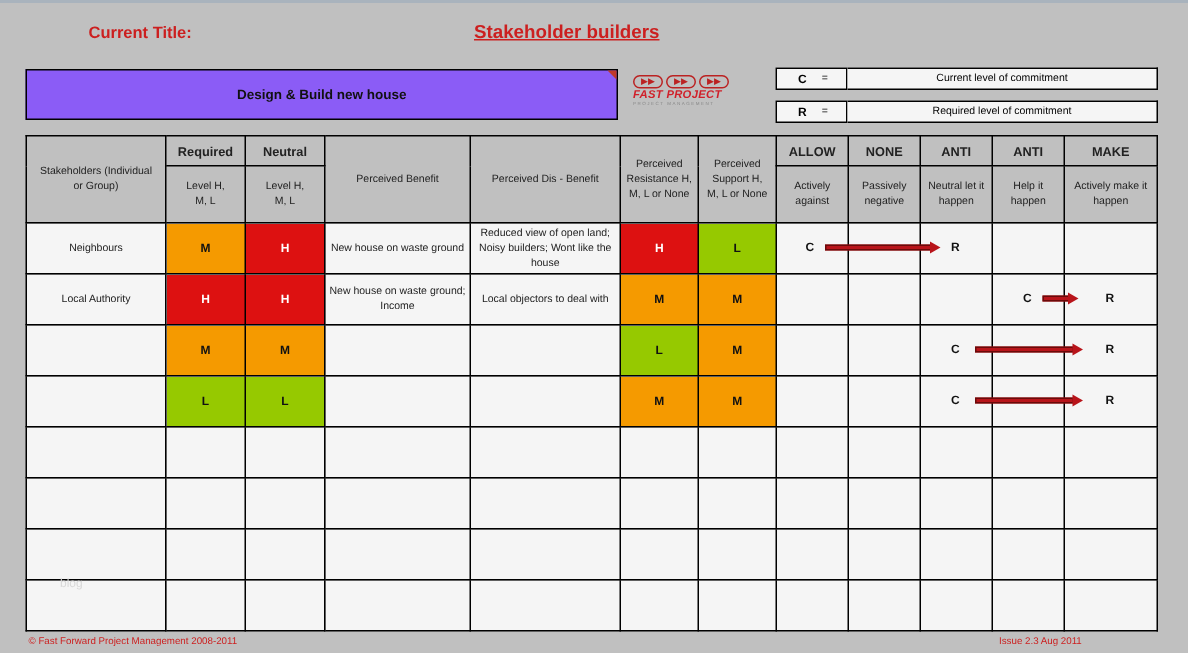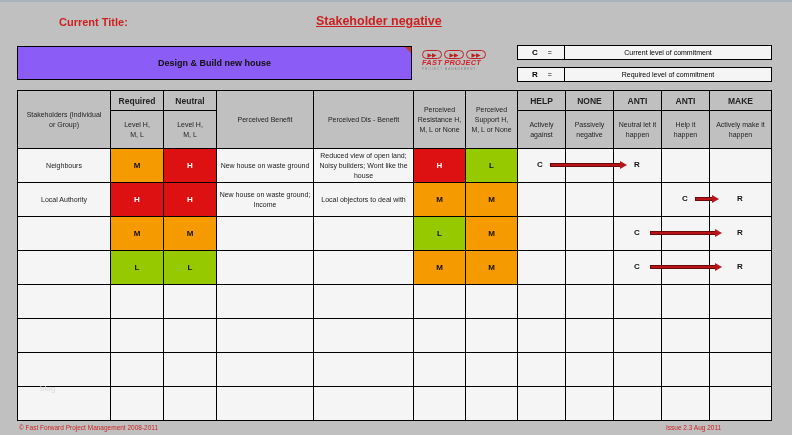--- a/index.html
+++ b/index.html
@@ -68,21 +68,21 @@
   .watermark { position:absolute; left:40px; top:384px; font-size:8px; color:#d8d8d8; }
   .footer-left { position:absolute; left:19px; top:424px; font-size:6.5px; color:#cc1f1f; }
   .footer-right { position:absolute; left:666px; top:424px; font-size:6.5px; color:#cc1f1f; }
 </style>
 </head>
 <body>
 
 <div class="topline"></div>
 
 <div class="proj-title-label">Current Title:</div>
-<div class="doc-title">Stakeholder negative</div>
+<div class="doc-title">Stakeholder builders</div>
 
 <div class="proj-box">
   <span>Design &amp; Build new house</span>
   <span class="corner"></span>
 </div>
 
 <div class="logo">
   <div class="circles">
     <div class="circ">▶▶</div>
       <div class="circ">▶▶</div>
@@ -124,21 +124,21 @@
   </colgroup>
   <tbody>
       <tr>
     <th rowspan="2" style="padding:0 6px;">Stakeholders (Individual or Group)</th>
     <th class="bighead">Required</th>
     <th class="bighead">Neutral</th>
     <th rowspan="2">Perceived Benefit</th>
     <th rowspan="2">Perceived Dis - Benefit</th>
     <th rowspan="2">Perceived Resistance H, M, L or None</th>
     <th rowspan="2" style="padding:0 4px;">Perceived Support H, M, L or None</th>
-    <th class="bighead">HELP</th>
+    <th class="bighead">ALLOW</th>
     <th class="bighead">NONE</th>
     <th class="bighead">ANTI</th>
     <th class="bighead">ANTI</th>
     <th class="bighead">MAKE</th>
   </tr>
   <tr>
     <th class="subhead" style="padding:0 10px;">Level H, M, L</th>
     <th class="subhead" style="padding:0 10px;">Level H, M, L</th>
     <th class="subhead" style="padding:0 6px;">Actively against</th>
     <th class="subhead" style="padding:0 4px;">Passively negative</th>

